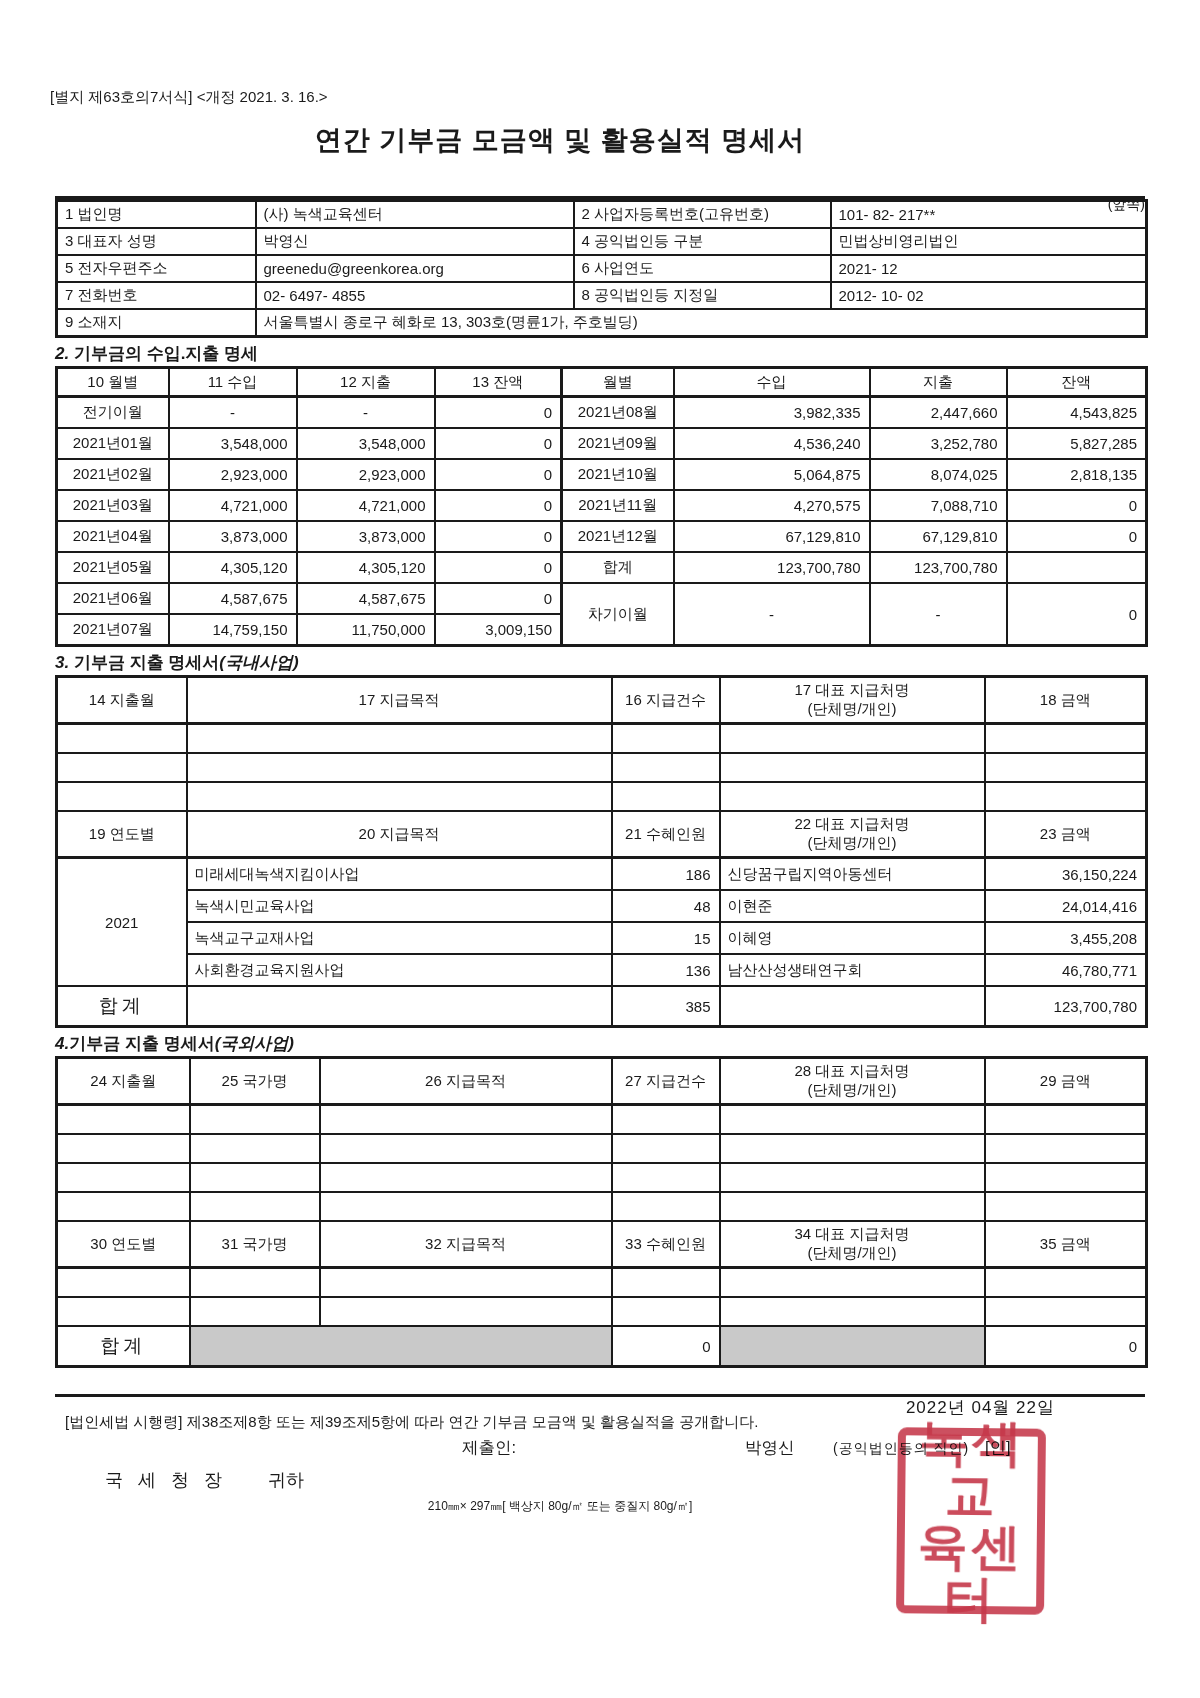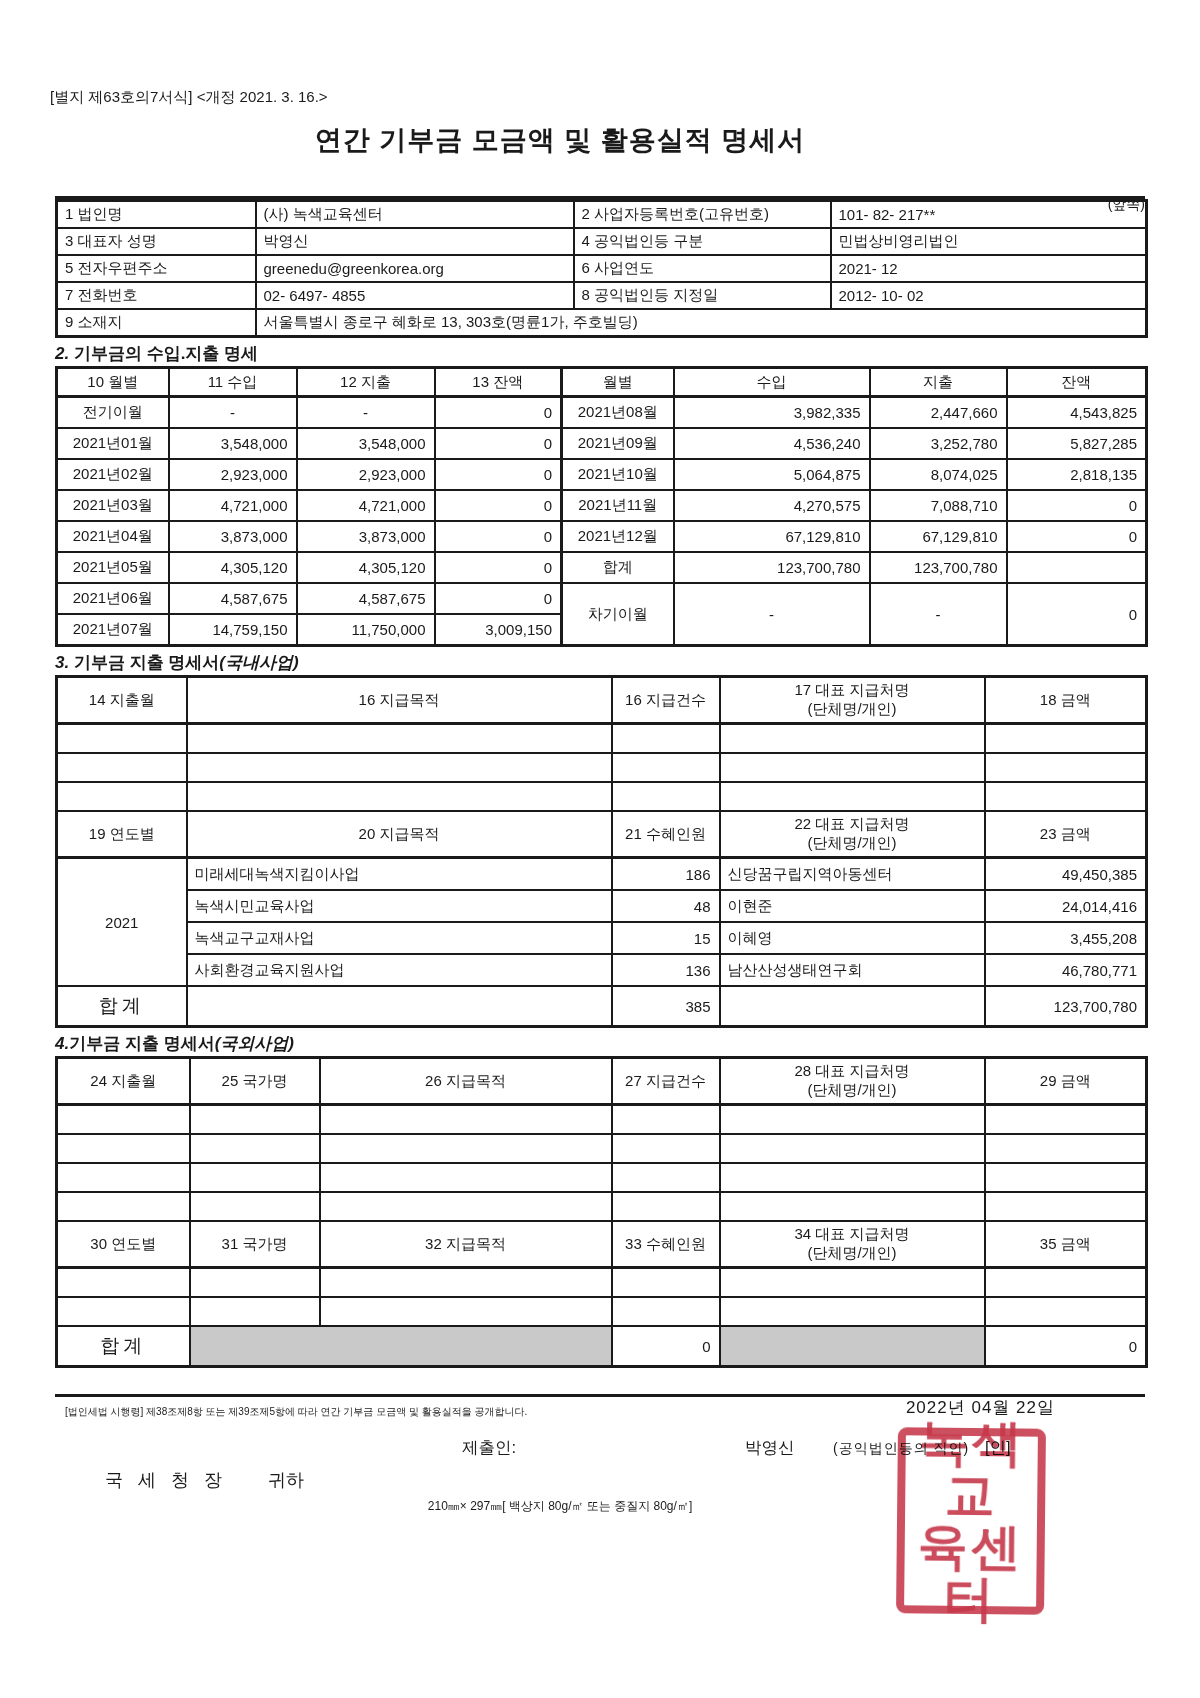--- a/index.html
+++ b/index.html
@@ -26,21 +26,21 @@
   td.gray{background:#c9c9c9;}
   tr.r25 td{height:25px;}
   tr.r27 td{height:26px;}
   tr.r28 td{height:27px;}
   tr.r29 td{height:29px;}
   tr.r30 td{height:30px;}
   tr.r44 td{height:44px;}
   tr.r38 td{height:38px;}
   td.total-label{text-align:center;font-size:19px;letter-spacing:4px;}
   .footer-rule{margin-top:26px;height:3px;background:#1a1a1a;}
-  .legal{margin-top:8px;padding-left:10px;font-size:10px;}
+  .legal{margin-top:16px;padding-left:10px;font-size:15px;}
   .date-line{position:absolute;top:1396px;right:145px;font-size:17px;letter-spacing:1px;}
   .submit-label{position:absolute;top:1437px;left:462px;font-size:16.5px;}
   .submitter{position:absolute;top:1437px;left:745px;font-size:16.5px;}
   .seal-note{position:absolute;top:1440px;left:833px;font-size:14px;letter-spacing:1px;}
   .sign-mark{position:absolute;top:1437px;left:985px;font-size:16.5px;}
   .recipient{position:absolute;top:1468px;left:105px;font-size:18px;letter-spacing:5px;}
   .recipient-suffix{position:absolute;top:1468px;left:268px;font-size:18px;}
   .paper-note{position:absolute;top:1498px;left:0;width:1120px;text-align:center;font-size:12px;}
   .stamp{position:absolute;top:1428px;left:897px;width:132px;height:170px;
          border:8px solid rgba(197,56,74,0.88);border-radius:9px;
@@ -211,21 +211,21 @@
       <colgroup>
           <col style="width:130px">
           <col style="width:425px">
           <col style="width:108px">
           <col style="width:265px">
           <col style="width:162px">
         </colgroup>
       <tbody>
           <tr class="r44">
         <td class="hdr">14 지출월</td>
-        <td class="hdr">16 지급목적</td>
+        <td class="hdr">17 지급목적</td>
         <td class="hdr">16 지급건수</td>
         <td class="hdr">17 대표 지급처명
 (단체명/개인)</td>
         <td class="hdr">18 금액</td>
       </tr>
       <tr class="r28">
         <td></td>
             <td></td>
             <td></td>
             <td></td>
@@ -251,21 +251,21 @@
         <td class="hdr">21 수혜인원</td>
         <td class="hdr">22 대표 지급처명
 (단체명/개인)</td>
         <td class="hdr">23 금액</td>
       </tr>
       <tr class="r30">
         <td class="ctr" rowspan="4">2021</td>
         <td class="lft">미래세대녹색지킴이사업</td>
         <td class="num">186</td>
         <td class="lft">신당꿈구립지역아동센터</td>
-        <td class="num">49,450,385</td>
+        <td class="num">36,150,224</td>
       </tr>
       <tr class="r30">
         <td class="lft">녹색시민교육사업</td>
         <td class="num">48</td>
         <td class="lft">이현준</td>
         <td class="num">24,014,416</td>
       </tr>
       <tr class="r30">
         <td class="lft">녹색교구교재사업</td>
         <td class="num">15</td>

